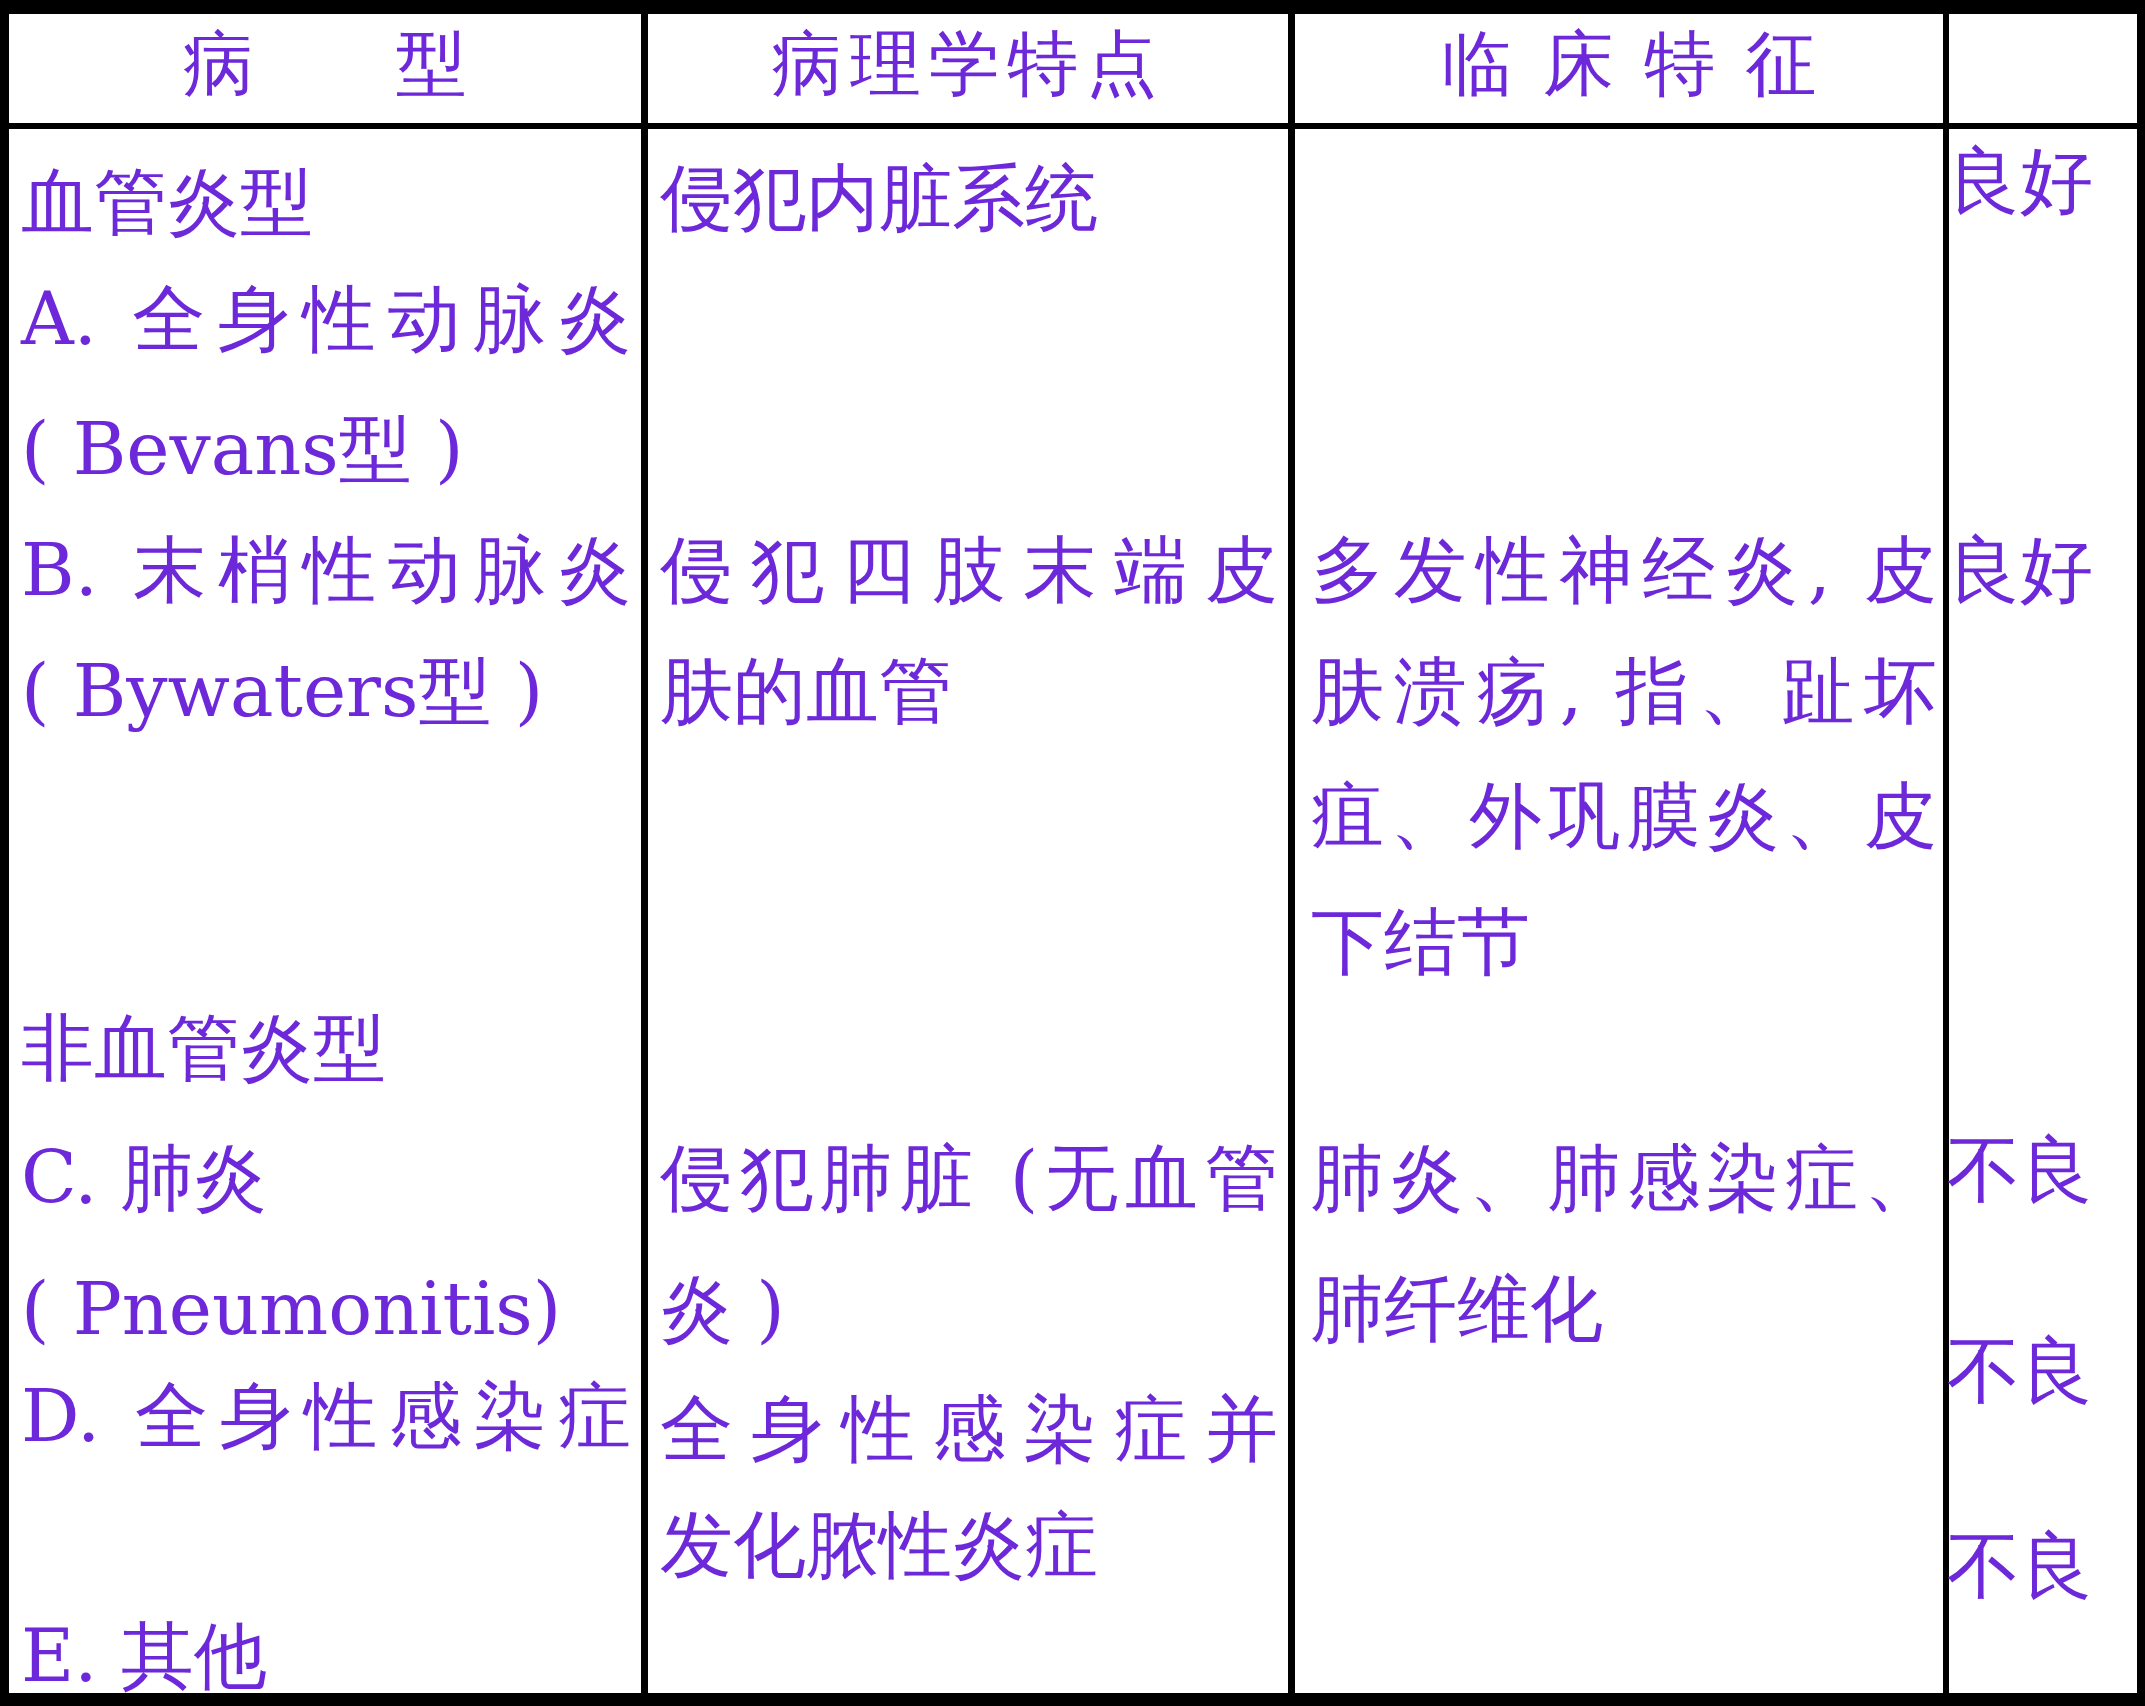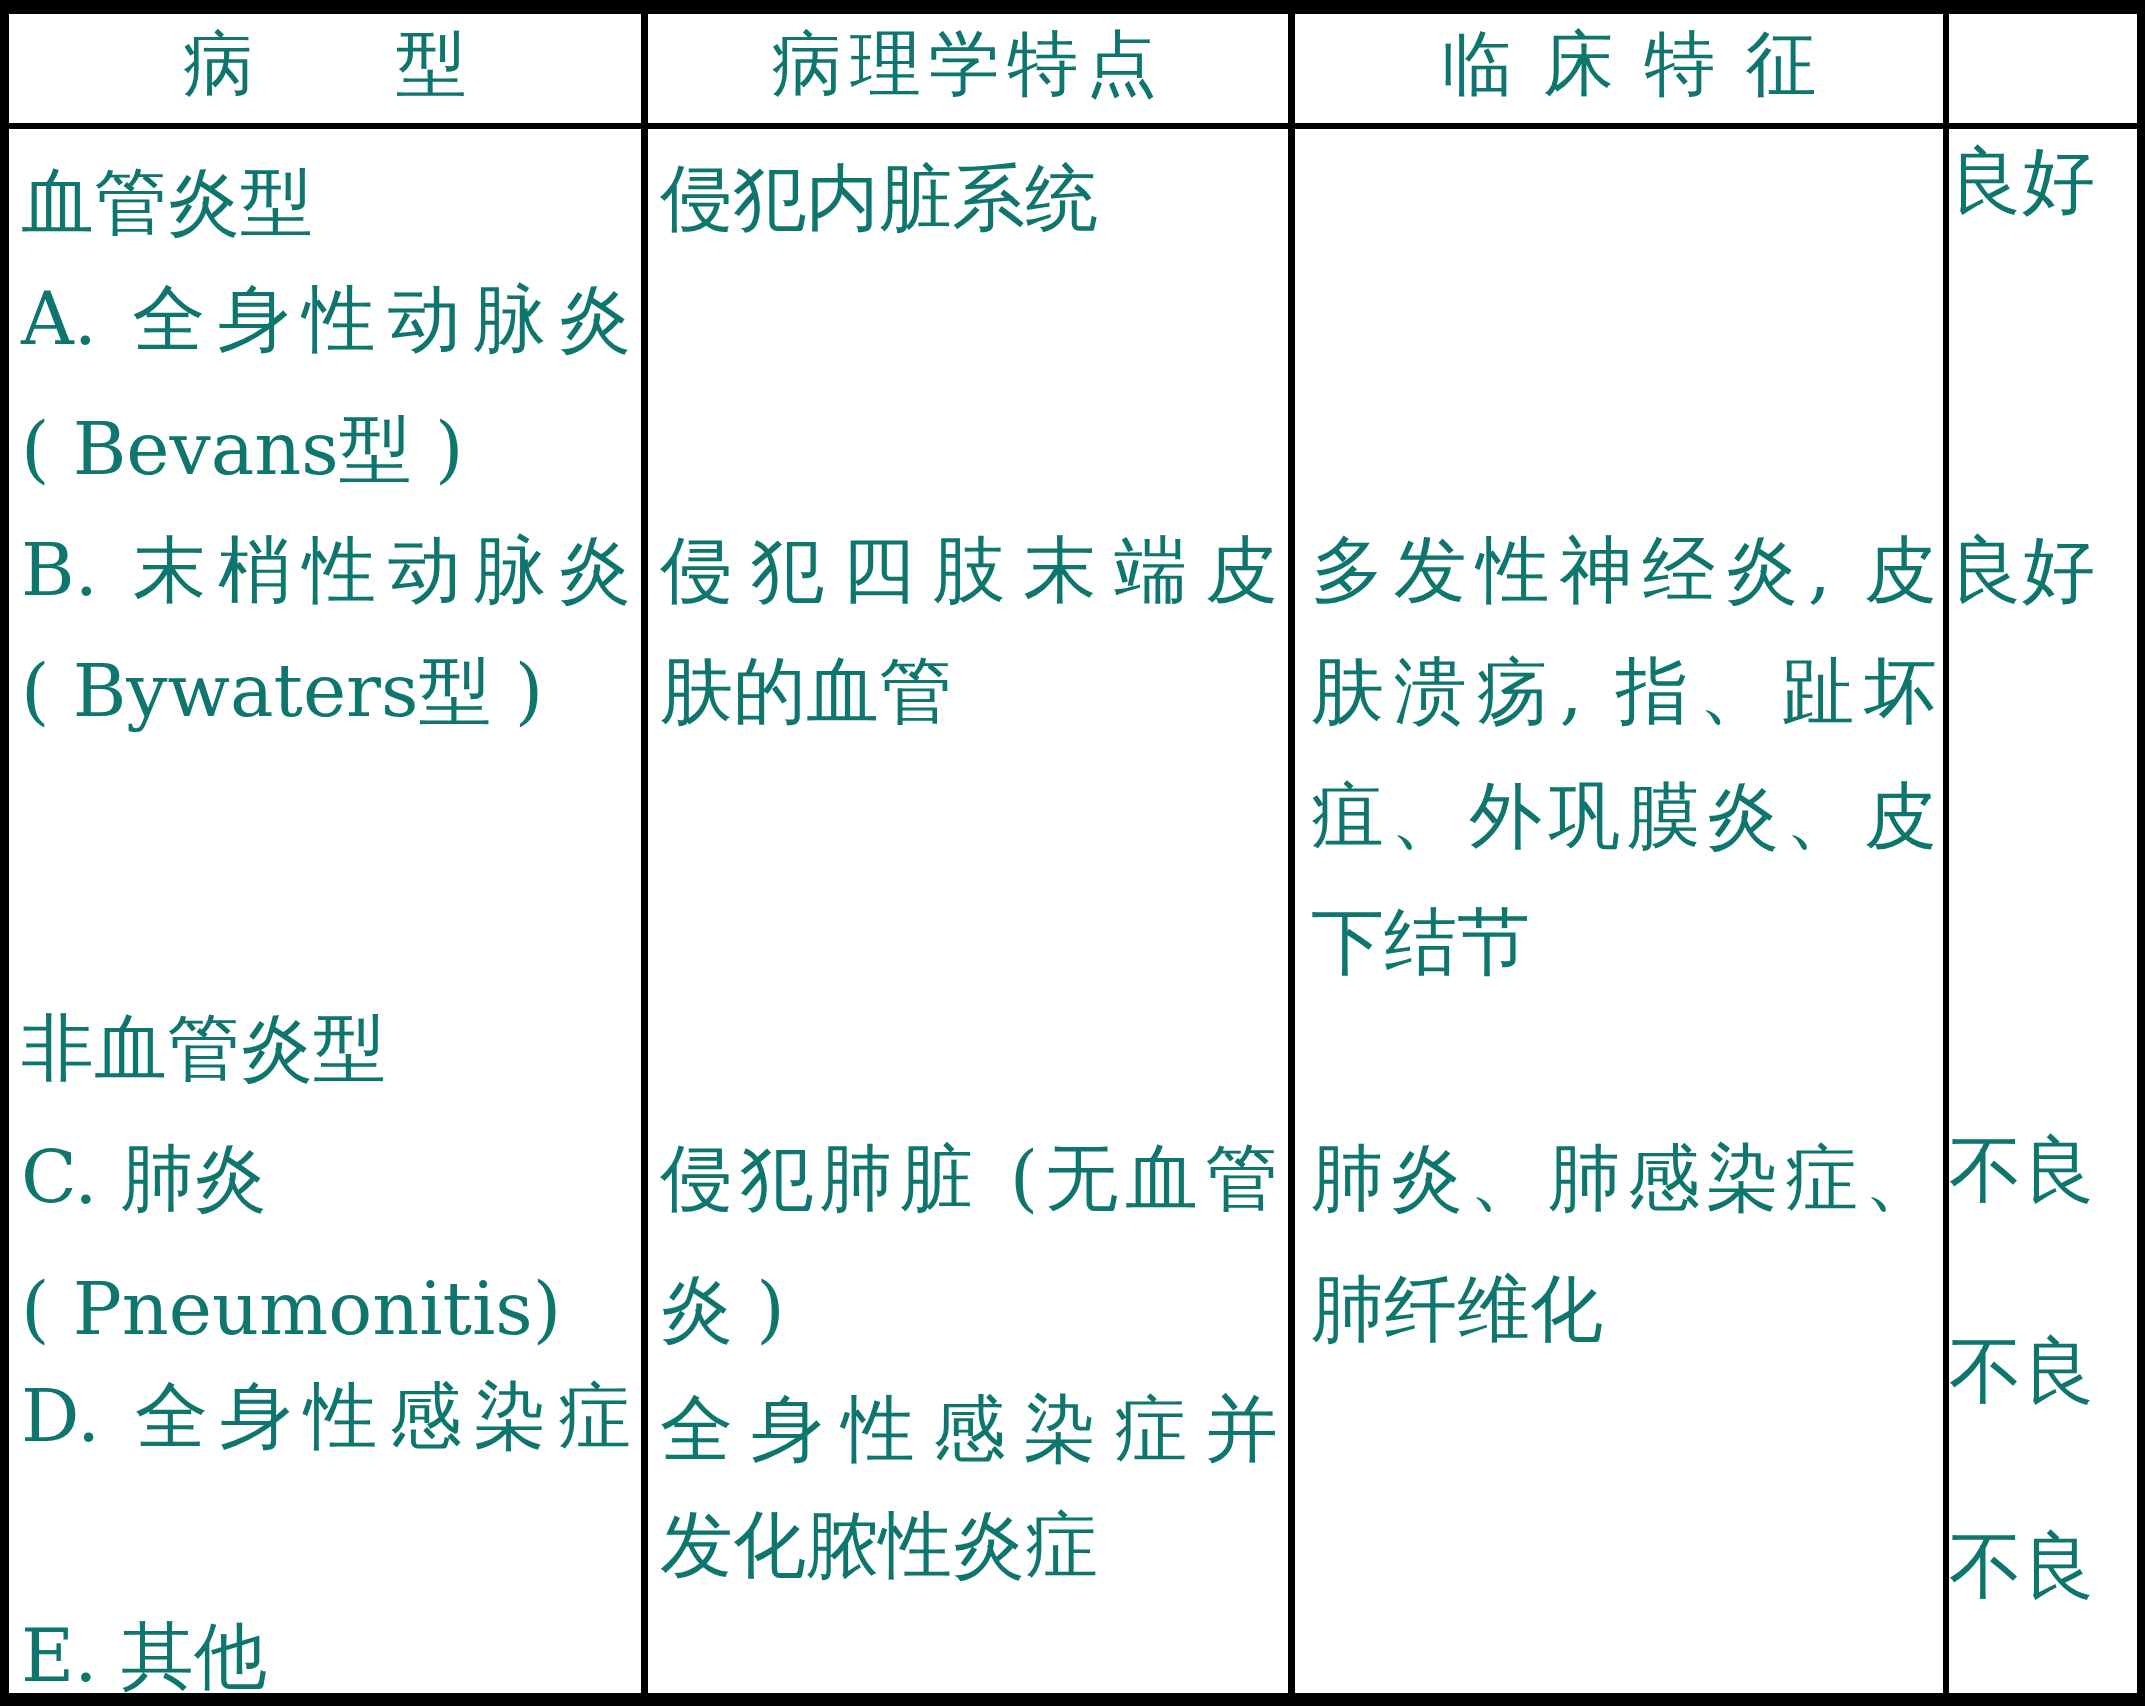--- a/index.html
+++ b/index.html
@@ -2,21 +2,21 @@
 <html><head>
 <meta charset="utf-8">
 <style>
   html,body{margin:0;padding:0;background:#888;}
   #doc{
     position:relative;
     width:2145px;height:1706px;
     background:#ffffff;
     overflow:hidden;
     font-family:"DejaVu Serif","Liberation Serif",serif;
-    color:#0f766e;
+    color:#6d28d9;
   }
   
   .rule{position:absolute;background:#000;}
   .bt{left:0;top:0;width:2145px;height:13.5px;}
   .bb{left:0;top:1693px;width:2145px;height:13.5px;}
   .bl{left:0;top:0;width:8.7px;height:1706px;}
   .br{left:2137px;top:0;width:8.7px;height:1706px;}
   .v1{left:641px;top:0;width:6.8px;height:1706px;}
   .v2{left:1288px;top:0;width:6.8px;height:1706px;}
   .v3{left:1943px;top:0;width:5.8px;height:1706px;}
@@ -34,21 +34,21 @@
   .ln{position:absolute;font-size:73px;line-height:126px;white-space:pre;}
   .c1{left:21px;}
   .c1j{left:21px;width:610px;text-align:justify;text-align-last:justify;
        text-justify:inter-character;white-space:normal;}
   .c2{left:660px;}
   .c2j{left:660px;width:618px;text-align:justify;text-align-last:justify;
        text-justify:inter-character;white-space:normal;}
   .c3{left:1311px;}
   .c3j{left:1311px;width:626px;text-align:justify;text-align-last:justify;
        text-justify:inter-character;white-space:normal;}
-  .c4{left:1949px;width:188px;text-align:left;}
+  .c4{left:1905px;width:188px;text-align:right;}
 </style>
 </head>
 <body>
 
 <div id="doc">
 
   <div class="rule bt"></div>
   <div class="rule bb"></div>
   <div class="rule bl"></div>
   <div class="rule br"></div>

